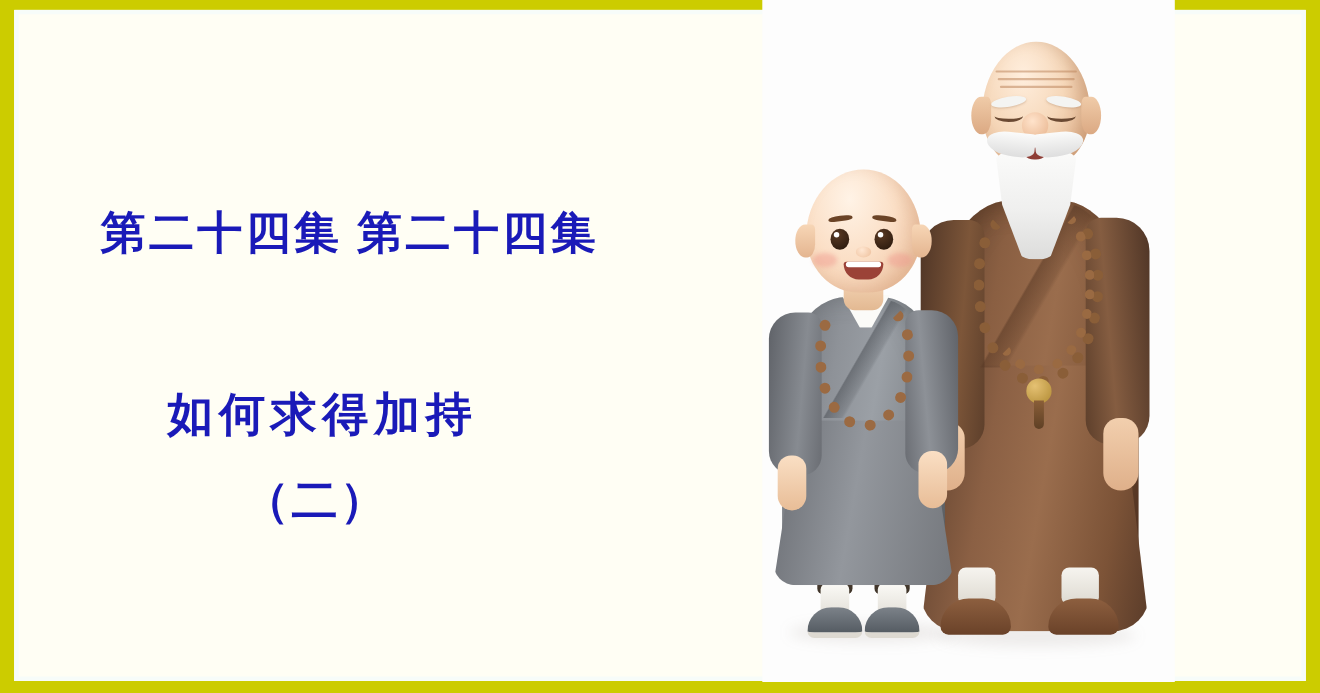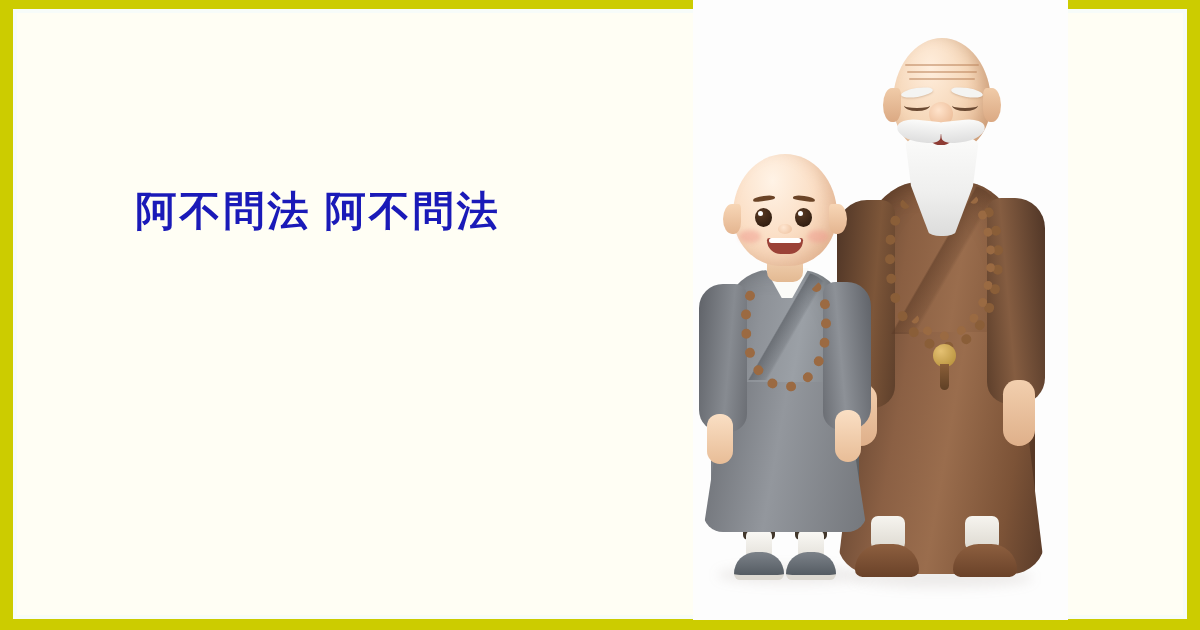--- a/index.html
+++ b/index.html
@@ -342,21 +342,25 @@
   #shadow-elder { left:160px; top:568px; width:180px; height:20px; }
 </style>
 </head>
 <body>
 
 <div id="slide">
   <div id="inner"></div>
   <div id="inset-line"></div>
 
   <div id="text-block">
-    <div id="title-line">阿不問法 阿不問法</div>
+    <div id="title-line">第二十四集 第二十四集</div>
+    <div id="subtitle-block">
+      <div id="subtitle-line">如何求得加持</div>
+      <div id="part-line">（二）</div>
+    </div>
   </div>
 
   <div id="illustration">
 
     <div class="shadow" id="shadow-boy"></div>
     <div class="shadow" id="shadow-elder"></div>
 
     <div class="fig" id="elder">
       <div id="elder-robe"></div>
       <div id="elder-robe-flare"></div>

